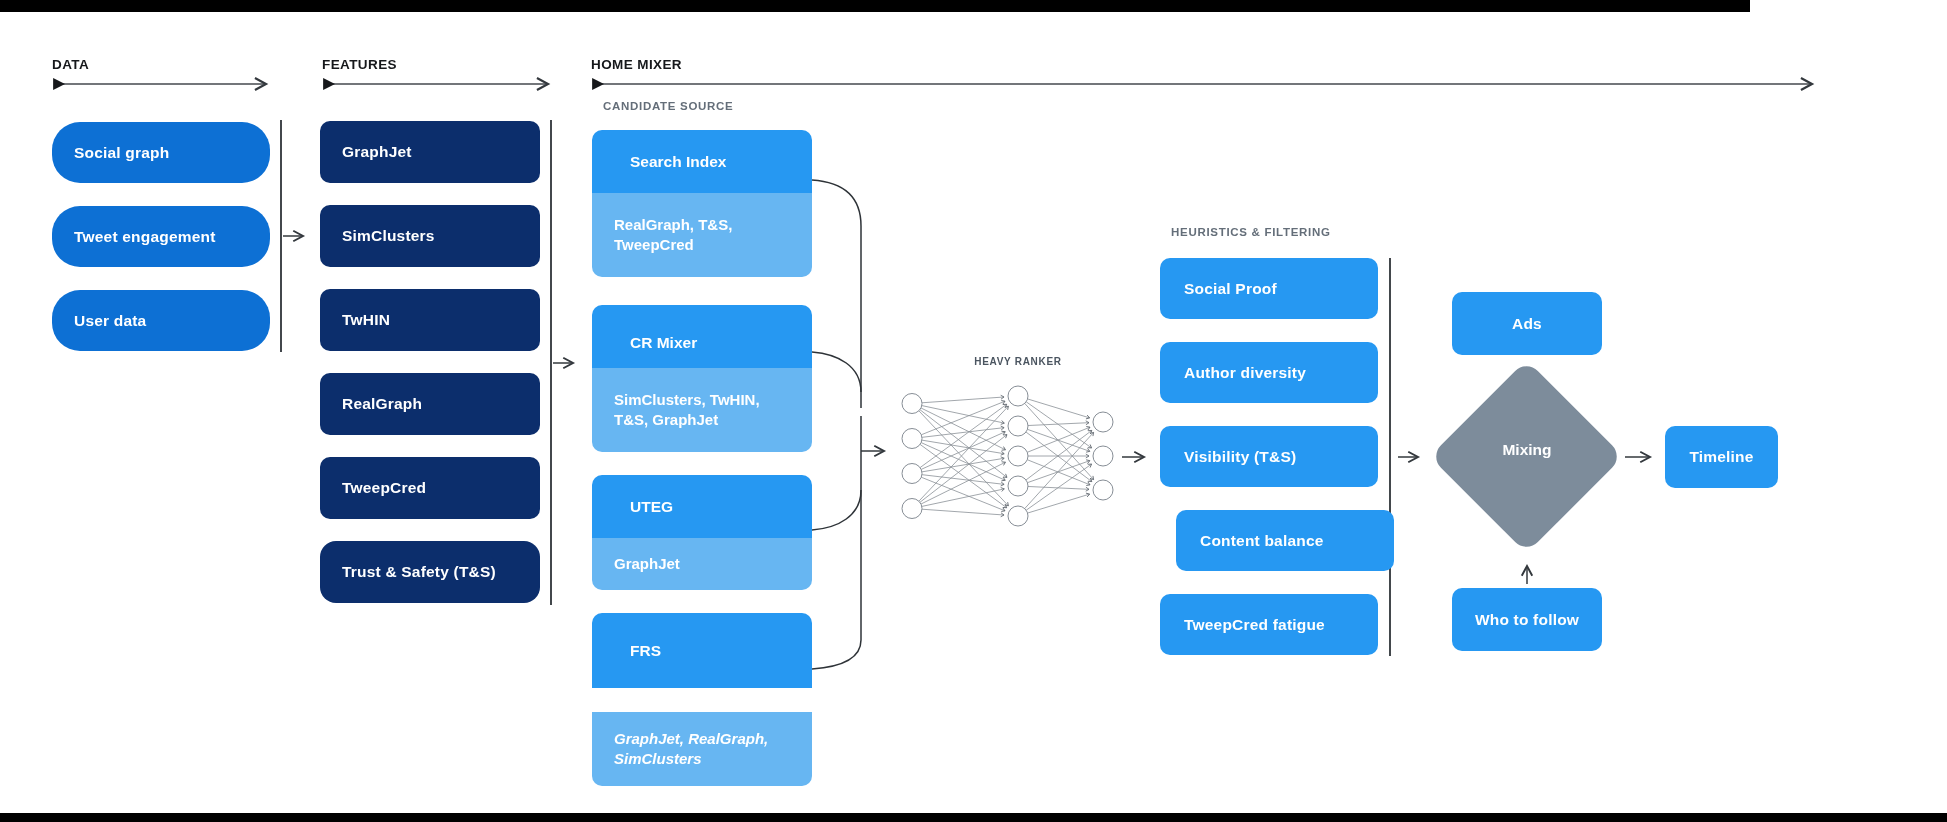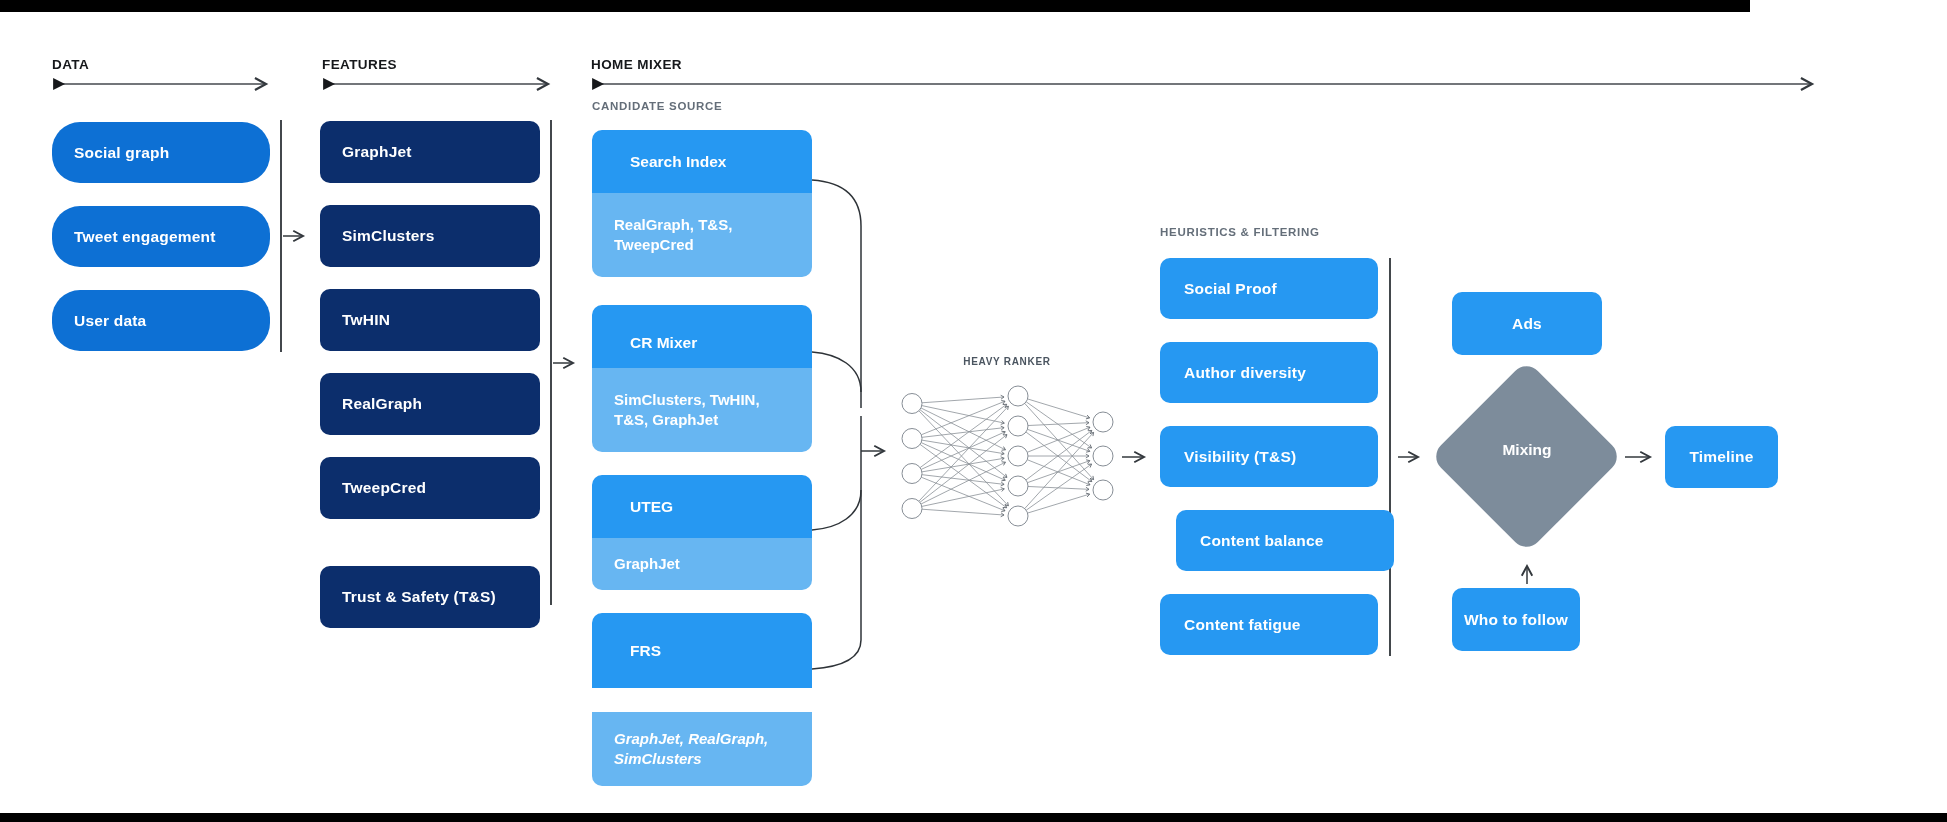--- a/index.html
+++ b/index.html
@@ -4,21 +4,21 @@
 <style>
   html,body{margin:0;padding:0;background:#ffffff;}
   #canvas{position:relative;width:1947px;height:822px;background:#fff;overflow:hidden;
           font-family:"Liberation Sans",sans-serif;}
   .bar{position:absolute;left:0;background:#000;}
   #topbar{top:0;height:12px;width:1750px;}
   #bottombar{top:813px;height:9px;width:1947px;}
   .col-header{position:absolute;font-size:13.5px;font-weight:bold;color:#16181b;
               letter-spacing:.4px;}
   .sub-header{position:absolute;font-size:11.5px;font-weight:bold;color:#646e79;
-              letter-spacing:.7px;}
+              letter-spacing:.7px;margin-left:11px;}
   .box{position:absolute;display:flex;align-items:center;color:#fff;font-size:15.5px;
        font-weight:600;letter-spacing:.2px;border-radius:10px;box-sizing:border-box;}
   .box.pad{padding-left:22px;}
   .box.center{justify-content:center;}
   .data-box{background:var(--data-box,#0d70d4);left:52px;width:218px;height:61px;border-radius:28px;}
   .feature-box{background:var(--feature-box,#0c2e6c);left:320px;width:220px;height:62px;}
   .cand{position:absolute;left:592px;width:220px;}
   .cand-top{position:absolute;left:0;right:0;display:flex;align-items:center;
             padding-left:38px;background:var(--cand-top,#2698f2);color:#fff;
             font-size:15.5px;font-weight:600;border-radius:10px 10px 0 0;box-sizing:border-box;}
@@ -140,21 +140,21 @@
   <div class="box pad data-box" style="top:122px;">Social graph</div>
   <div class="box pad data-box" style="top:206px;">Tweet engagement</div>
   <div class="box pad data-box" style="top:290px;">User data</div>
 
   <div class="col-header" style="left:322px;top:57px;">FEATURES</div>
   <div class="box pad feature-box" style="top:121px;">GraphJet</div>
   <div class="box pad feature-box" style="top:205px;">SimClusters</div>
   <div class="box pad feature-box" style="top:289px;">TwHIN</div>
   <div class="box pad feature-box" style="top:373px;">RealGraph</div>
   <div class="box pad feature-box" style="top:457px;">TweepCred</div>
-  <div class="box pad feature-box" style="top:566px;">Trust &amp; Safety (T&amp;S)</div>
+  <div class="box pad feature-box" style="top:541px;border-radius:16px;">Trust &amp; Safety (T&amp;S)</div>
 
   <div class="col-header" style="left:591px;top:57px;">HOME MIXER</div>
   <div class="sub-header" style="left:592px;top:100px;">CANDIDATE SOURCE</div>
 
   <div class="cand">
     <div class="cand-top" style="top:130px;height:63px;">Search Index</div>
     <div class="cand-sub" style="top:193px;height:84px;">RealGraph, T&amp;S, TweepCred</div>
   </div>
   <div class="cand">
     <div class="cand-top" style="top:305px;height:76px;">CR Mixer</div>
@@ -169,20 +169,20 @@
     <div class="cand-sub" style="top:712px;height:74px;font-style:italic;">GraphJet, RealGraph, SimClusters</div>
   </div>
 
   <div class="sub-header" style="left:937px;top:356px;width:140px;text-align:center;color:#4b5560;font-size:10px;">HEAVY RANKER</div>
 
   <div class="sub-header" style="left:1160px;top:226px;">HEURISTICS &amp; FILTERING</div>
   <div class="box heur-box" style="top:258px;">Social Proof</div>
   <div class="box heur-box" style="top:342px;">Author diversity</div>
   <div class="box heur-box" style="top:426px;">Visibility (T&amp;S)</div>
   <div class="box heur-box" style="top:510px;margin-left:16px;">Content balance</div>
-  <div class="box heur-box" style="top:594px;">Content fatigue</div>
+  <div class="box heur-box" style="top:594px;">TweepCred fatigue</div>
 
   <div class="box center mix-box" style="left:1452px;top:263px;width:150px;height:63px;margin-top:29px;">Ads</div>
   <div id="diamond"></div>
   <div id="diamond-label">Mixing</div>
-  <div class="box center mix-box" style="left:1452px;top:588px;width:128px;height:63px;">Who to follow</div>
+  <div class="box center mix-box" style="left:1452px;top:588px;width:150px;height:63px;">Who to follow</div>
   <div class="box center mix-box" style="left:1665px;top:426px;width:113px;height:62px;">Timeline</div>
 </div>
 
 </body></html>

